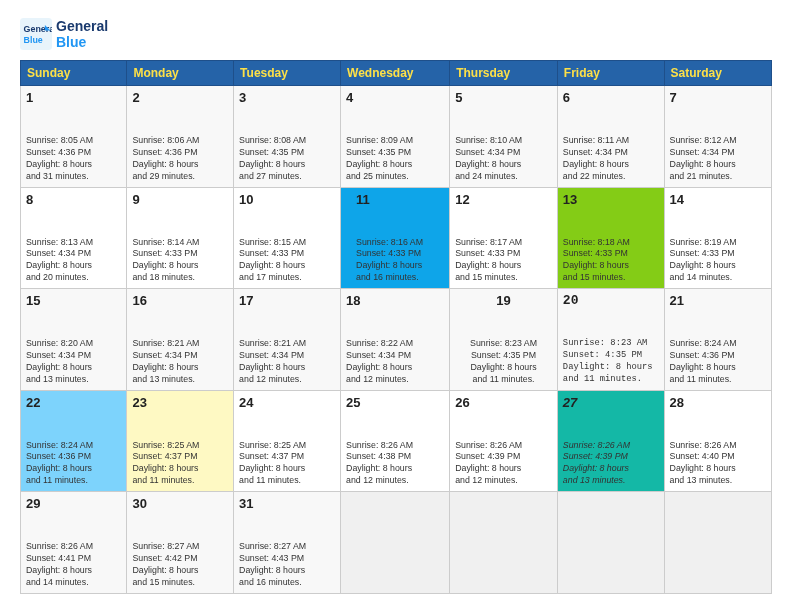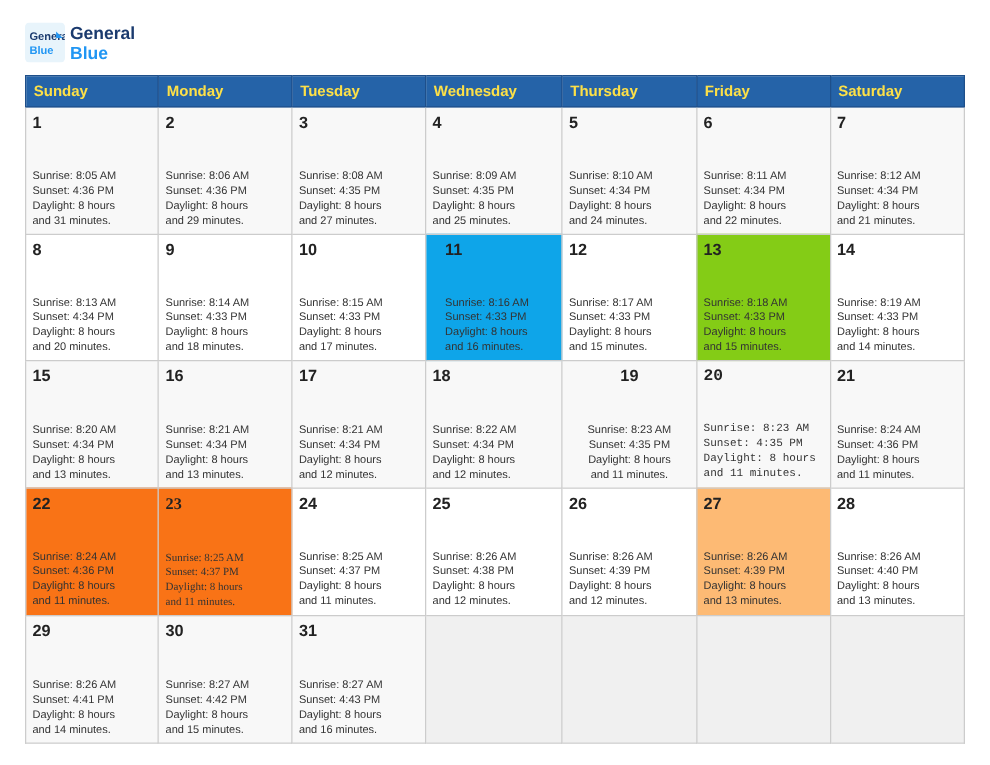--- a/index.html
+++ b/index.html
@@ -274,28 +274,28 @@
           </td>
           <td style="background: rgb(248, 248, 248);">
             <span class="day-num">21</span>
             <div class="day-info" style="white-space: pre-line;">Sunrise: 8:24 AM
 Sunset: 4:36 PM
 Daylight: 8 hours
 and 11 minutes.</div>
           </td>
         </tr>
         <tr>
-          <td style="background: #f97316;">
+          <td style="background: #7dd3fc;">
             <span class="day-num">22</span>
             <div class="day-info" style="white-space: pre-line;">Sunrise: 8:24 AM
 Sunset: 4:36 PM
 Daylight: 8 hours
 and 11 minutes.</div>
           </td>
-          <td style="background: #f97316; font-family: Liberation Serif, serif;">
+          <td style="background: #fef9c3;">
             <span class="day-num">23</span>
             <div class="day-info" style="white-space: pre-line;">Sunrise: 8:25 AM
 Sunset: 4:37 PM
 Daylight: 8 hours
 and 11 minutes.</div>
           </td>
           <td style="background: rgb(255, 255, 255);">
             <span class="day-num">24</span>
             <div class="day-info" style="white-space: pre-line;">Sunrise: 8:25 AM
 Sunset: 4:37 PM
@@ -309,21 +309,21 @@
 Daylight: 8 hours
 and 12 minutes.</div>
           </td>
           <td style="background: rgb(255, 255, 255);">
             <span class="day-num">26</span>
             <div class="day-info" style="white-space: pre-line;">Sunrise: 8:26 AM
 Sunset: 4:39 PM
 Daylight: 8 hours
 and 12 minutes.</div>
           </td>
-          <td style="background: #fdba74;">
+          <td style="background: #14b8a6; font-style: italic;">
             <span class="day-num">27</span>
             <div class="day-info" style="white-space: pre-line;">Sunrise: 8:26 AM
 Sunset: 4:39 PM
 Daylight: 8 hours
 and 13 minutes.</div>
           </td>
           <td style="background: rgb(255, 255, 255);">
             <span class="day-num">28</span>
             <div class="day-info" style="white-space: pre-line;">Sunrise: 8:26 AM
 Sunset: 4:40 PM

